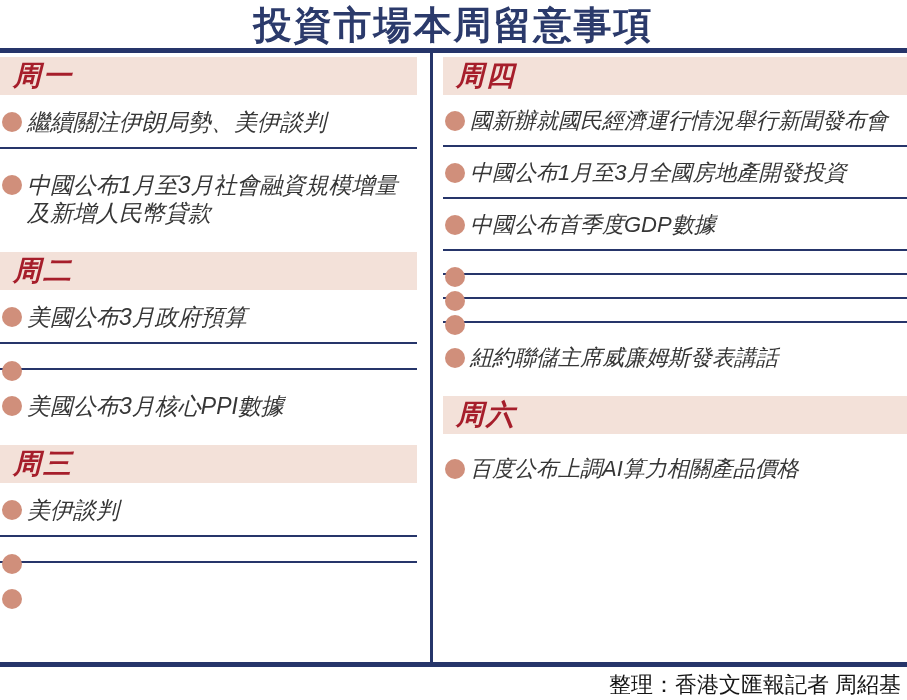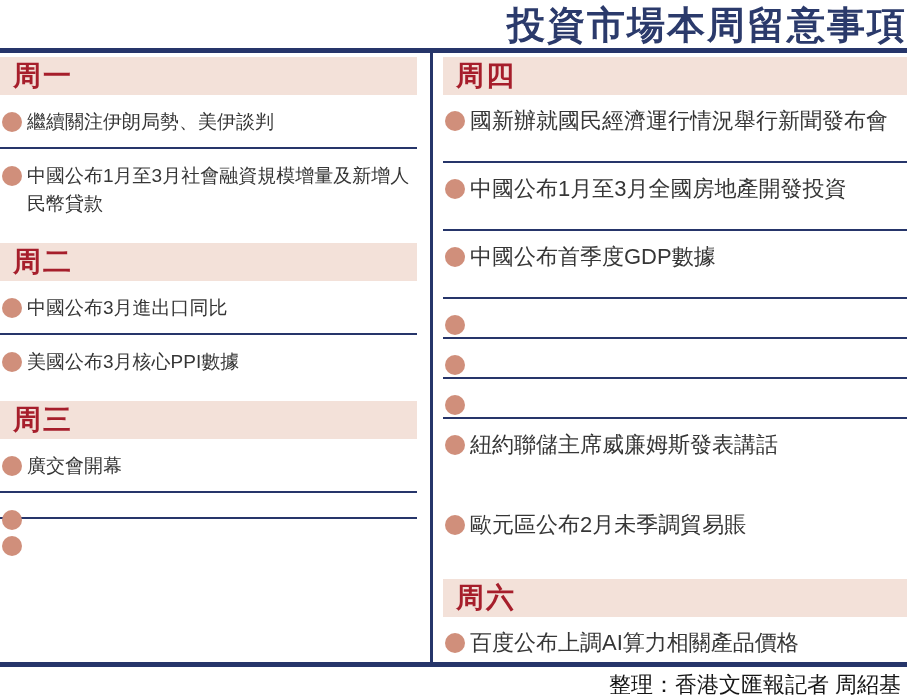--- a/index.html
+++ b/index.html
@@ -2,43 +2,43 @@
 <html lang="zh-Hant"><head>
 <meta charset="utf-8">
 <style>
   html,body { margin:0; padding:0; background:#ffffff; }
   .page {
     position:relative; width:907px; height:700px; overflow:hidden;
     background:#ffffff; font-family:"Liberation Sans", sans-serif;
   }
   .title {
     margin:0; height:46px; padding-top:2px; line-height:46px;
-    text-align:right; font-size:38px; font-weight:700;
+    text-align:center; font-size:38px; font-weight:700;
     color:#2b3a6b; letter-spacing:2px;
   }
   .rule { height:5px; background:#26356a; }
-  .main { display:flex; height:609px; overflow:hidden; }
+  .main { display:flex; height:609px; overflow:hidden;font-style:italic; }
   .col { overflow:hidden; }
   .col-l { width:417px; }
   .col-r { width:464px; }
   .vdiv { width:3px; background:#26356a; margin-left:13px; margin-right:10px; }
   .section { margin-top:14px; }
   .col .section:first-child { margin-top:4px; }
   .band {
     height:38px; background:#f3e1d9; display:flex; align-items:center;
     padding-left:13px;
   }
   .day { font-size:28px; font-weight:700; color:#a61e2b; letter-spacing:2px; }
   .item {
     position:relative; padding:13px 0 11px 27px;
     border-bottom:2px solid #26356a;
-    font-size:19px; line-height:28px; color:#363636;
+    font-size:23px; line-height:28px; color:#363636;
   }
-  .col-r .item { padding-top:12px; padding-bottom:26px; font-size:22px; white-space:nowrap; }
-  .section .item:last-child { border-bottom:none; }
+  .col-r .item { padding-top:12px; padding-bottom:10px; font-size:22px; white-space:nowrap; }
+  .section .item:last-child { border-bottom:none;margin-top:9px; }
   .bullet {
     position:absolute; left:2px; top:17px; width:20px; height:20px;
     border-radius:50%; background:#d08f7b;
   }
   .col-r .bullet { top:16px; }
   .footer {
     height:33px; line-height:30px; padding-top:3px; padding-right:6px;
     text-align:right; font-size:22px; color:#161616;
   }
 </style>
@@ -67,35 +67,38 @@
           <span>中國公布1月至3月社會融資規模增量及新增人民幣貸款</span>
         </div>
       </div>
 
       <div class="section">
         <div class="band">
           <span class="day">周二</span>
         </div>
         <div class="item">
           <span class="bullet"></span>
-          <span>中國公布3月進出口同比</span>
+          <span>美國公布3月政府預算</span>
+        </div>
+        <div class="item">
+          <span class="bullet"></span>
         </div>
         <div class="item">
           <span class="bullet"></span>
           <span>美國公布3月核心PPI數據</span>
         </div>
       </div>
 
       <div class="section">
         <div class="band">
           <span class="day">周三</span>
         </div>
         <div class="item">
           <span class="bullet"></span>
-          <span>廣交會開幕</span>
+          <span>美伊談判</span>
         </div>
         <div class="item">
           <span class="bullet"></span>
         </div>
         <div class="item">
           <span class="bullet"></span>
         </div>
       </div>
 
     </div>
@@ -129,24 +132,20 @@
         <div class="item">
           <span class="bullet"></span>
         </div>
         <div class="item">
           <span class="bullet"></span>
           <span>紐約聯儲主席威廉姆斯發表講話</span>
         </div>
       </div>
 
       <div class="section">
-        <div class="item">
-          <span class="bullet"></span>
-          <span>歐元區公布2月未季調貿易賬</span>
-        </div>
       </div>
 
       <div class="section">
         <div class="band">
           <span class="day">周六</span>
         </div>
         <div class="item">
           <span class="bullet"></span>
           <span>百度公布上調AI算力相關產品價格</span>
         </div>

